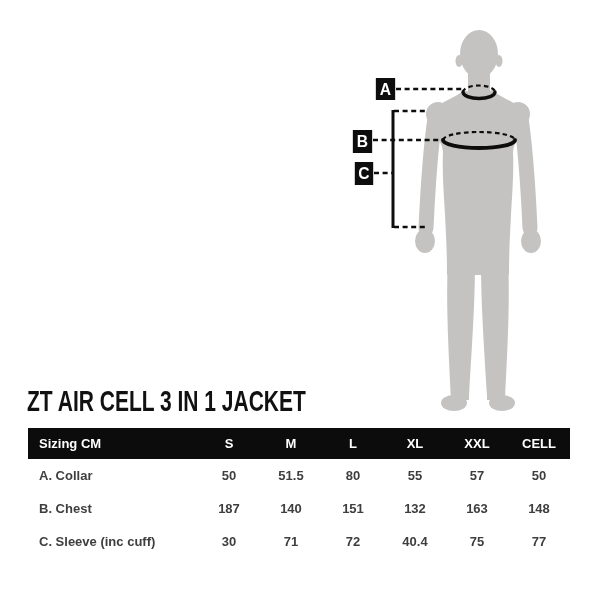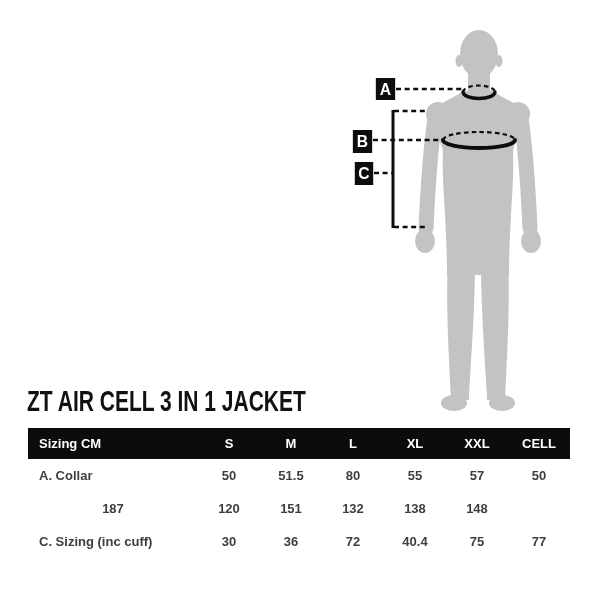--- a/index.html
+++ b/index.html
@@ -152,32 +152,33 @@
       <div class="t-cell label">A. Collar</div>
       <div class="t-cell">50</div>
       <div class="t-cell">51.5</div>
       <div class="t-cell">80</div>
       <div class="t-cell">55</div>
       <div class="t-cell">57</div>
       <div class="t-cell">50</div>
     </div>
 
     <div class="t-row t-body-row">
+      <div class="t-cell label">B. Chest</div>
       <div class="t-cell">187</div>
-      <div class="t-cell">120</div>
+      <div class="t-cell">140</div>
       <div class="t-cell">151</div>
       <div class="t-cell">132</div>
-      <div class="t-cell">138</div>
+      <div class="t-cell">163</div>
       <div class="t-cell">148</div>
     </div>
 
     <div class="t-row t-body-row">
-      <div class="t-cell label">C. Sizing (inc cuff)</div>
+      <div class="t-cell label">C. Sleeve (inc cuff)</div>
       <div class="t-cell">30</div>
-      <div class="t-cell">36</div>
+      <div class="t-cell">71</div>
       <div class="t-cell">72</div>
       <div class="t-cell">40.4</div>
       <div class="t-cell">75</div>
       <div class="t-cell">77</div>
     </div>
 
   </div>
 </div>
 
 </body></html>

